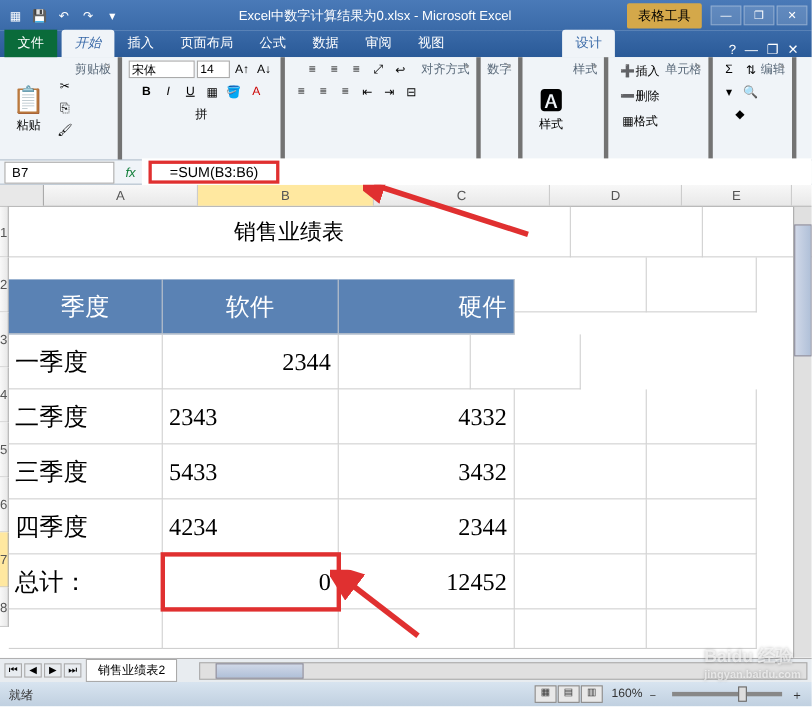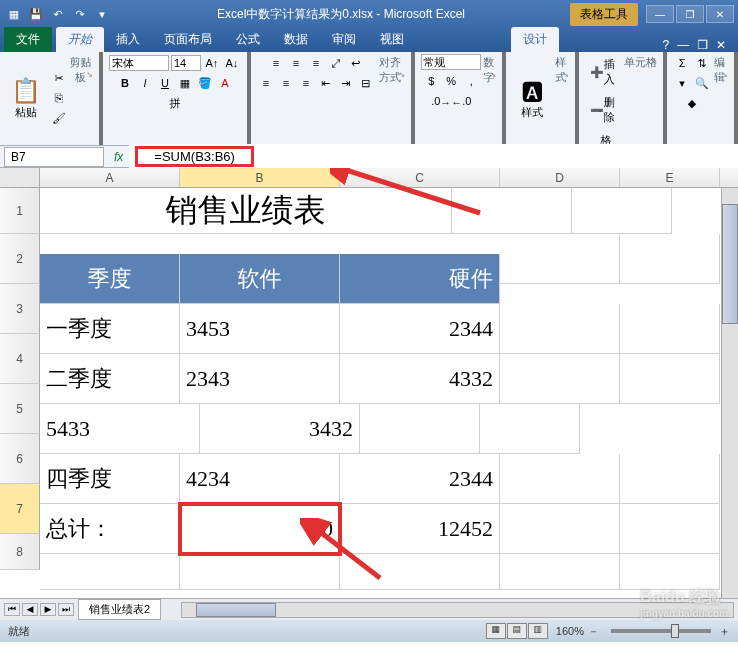--- a/index.html
+++ b/index.html
@@ -70,21 +70,21 @@
 .row { display: flex; }
 .cell { border-right: 1px solid #d0d0d0; border-bottom: 1px solid #d0d0d0; padding: 2px 6px; display: flex; align-items: center; font-size: 22px; font-family: SimSun, serif; }
 .cell.A { width: 140px; }
 .cell.B { width: 160px; }
 .cell.C { width: 160px; justify-content: flex-end; }
 .cell.D { width: 120px; }
 .cell.E { width: 100px; }
 .row.r1 .cell { height: 46px; }
 .row.rn .cell { height: 50px; }
 .row.r8 .cell { height: 36px; }
-.merged-title { width: 412px; height: 46px; border-right: 1px solid #d0d0d0; border-bottom: 1px solid #d0d0d0; display: flex; align-items: center; justify-content: center; font-size: 32px; font-family: SimSun, serif; }
+.merged-title { width: 511px; height: 46px; border-right: 1px solid #d0d0d0; border-bottom: 1px solid #d0d0d0; display: flex; align-items: center; justify-content: center; font-size: 20px; font-family: SimSun, serif; }
 .th-cell { background: #5a82b4; color: #fff; justify-content: center; font-size: 22px; margin-top: 20px; }
 
 .cell-selected { outline: 3px solid #000; outline-offset: -2px; position: relative; }
 .red-box { outline: 4px solid #e03030; outline-offset: -2px; }
 .b-total { justify-content: flex-end; }
 
 
 .arrow { position: absolute; pointer-events: none; }
 
 
@@ -201,32 +201,20 @@
         <div class="fbtn">≡</div>
         <div class="fbtn">⇤</div>
         <div class="fbtn">⇥</div>
         <div class="fbtn">⊟</div>
       </div>
     </div>
     <div class="rgroup-label">对齐方式</div>
   </div>
 
   <div class="rgroup">
-    <div class="rgroup-body mini-col">
-      <input class="numfmt-select" value="常规" style="">
-      <div class="mini-row">
-        <div class="fbtn">$</div>
-        <div class="fbtn">%</div>
-        <div class="fbtn">,</div>
-      </div>
-      <div class="mini-row">
-        <div class="fbtn">.0→</div>
-        <div class="fbtn">←.0</div>
-      </div>
-    </div>
     <div class="rgroup-label">数字</div>
   </div>
 
   <div class="rgroup">
     <div class="rgroup-body">
       <div class="rbtn paste-big">
         <span class="icon">🅰</span>
         <span>样式</span>
       </div>
     </div>
@@ -305,33 +293,33 @@
       </div>
       <div class="row rn">
         <div class="cell A th-cell">季度</div>
         <div class="cell B th-cell">软件</div>
         <div class="cell C th-cell">硬件</div>
         <div class="cell D"></div>
         <div class="cell E"></div>
       </div>
       <div class="row rn">
         <div class="cell A">一季度</div>
-        <div class="cell B">3453</div>
         <div class="cell C">2344</div>
         <div class="cell D"></div>
         <div class="cell E"></div>
       </div>
       <div class="row rn">
         <div class="cell A">二季度</div>
         <div class="cell B">2343</div>
         <div class="cell C">4332</div>
         <div class="cell D"></div>
         <div class="cell E"></div>
       </div>
       <div class="row rn">
+        <div class="cell A">三季度</div>
         <div class="cell B">5433</div>
         <div class="cell C">3432</div>
         <div class="cell D"></div>
         <div class="cell E"></div>
       </div>
       <div class="row rn">
         <div class="cell A">四季度</div>
         <div class="cell B">4234</div>
         <div class="cell C">2344</div>
         <div class="cell D"></div>

